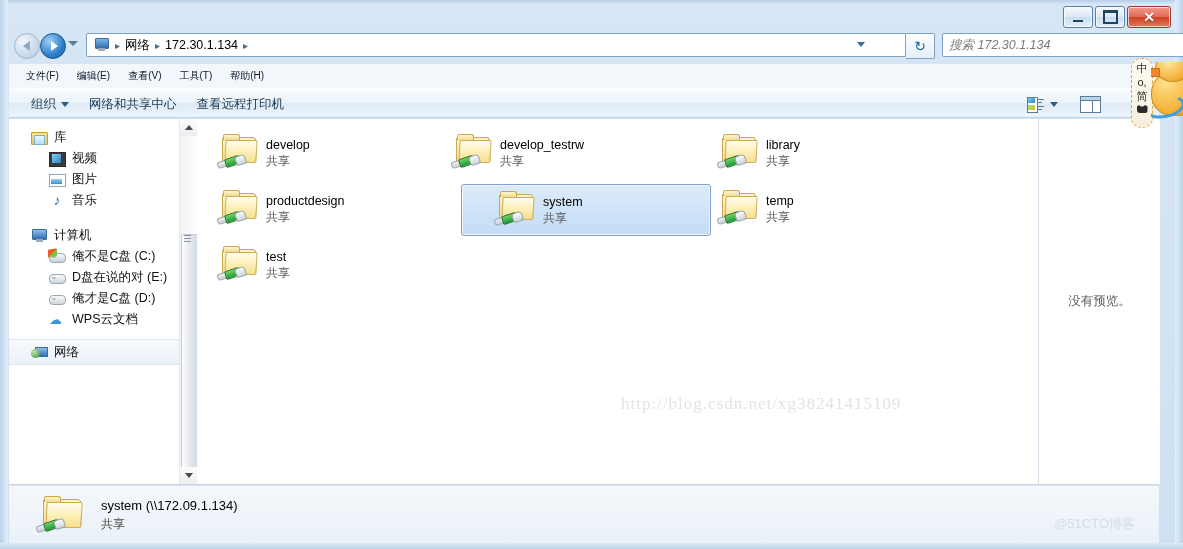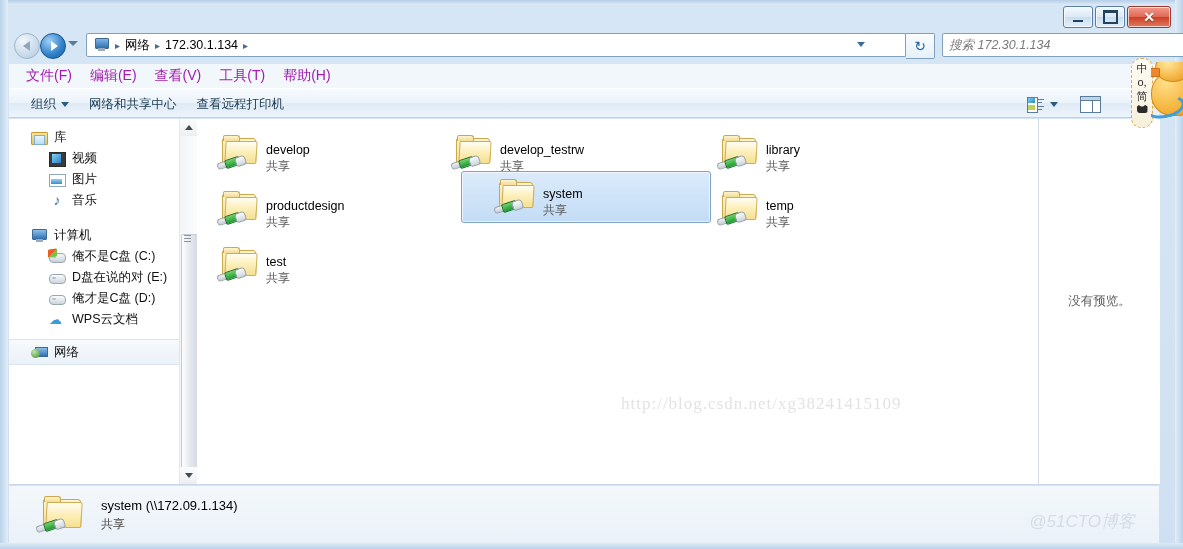--- a/index.html
+++ b/index.html
@@ -80,21 +80,21 @@
     background:#fff;border:1px solid #7fa0be;border-radius:2px;
     display:flex;align-items:center;padding:0 6px;box-sizing:border-box;}
   .searchbox .ph{flex:1;color:#7a7a7a;font-style:italic;font-size:12.5px;}
   .mag{width:12px;height:12px;border:2px solid #1f6fb5;border-radius:50%;position:relative;}
   .mag:after{content:"";position:absolute;right:-4px;bottom:-3px;width:6px;height:2px;
     background:#1f6fb5;transform:rotate(45deg);}
 
   
   .menubar{position:absolute;left:9px;top:64px;width:1150px;height:24px;
     background:#f2f7fc;display:flex;align-items:center;padding-left:8px;box-sizing:border-box;}
-  .menuitem{font-size:14px;color:#a21caf;padding:3px 9px;cursor:default;}
+  .menuitem{font-size:10px;color:#0f172a;padding:3px 9px;cursor:default;}
 
   
   .cmdbar{position:absolute;left:9px;top:88px;width:1150px;height:30px;
     background:linear-gradient(to bottom,#f7fbff 0%,#eaf2fa 50%,#dfeaf6 51%,#edf4fb 100%);
     border-top:1px solid #ffffff;border-bottom:1px solid #bcd2e6;
     display:flex;align-items:flex-end;padding-left:12px;box-sizing:border-box;}
   .cmd{font-size:12.5px;color:#18394f;padding:4px 10px;cursor:default;display:flex;align-items:center;gap:5px;}
   .caret{width:0;height:0;border-left:4px solid transparent;border-right:4px solid transparent;
     border-top:5px solid #2c5a80;}
   .cmdright{position:absolute;right:58px;top:0;height:30px;display:flex;align-items:center;gap:6px;}
@@ -172,21 +172,21 @@
   .sb-tri-d{width:0;height:0;border-left:4px solid transparent;border-right:4px solid transparent;border-top:5px solid #4a4a4a;}
   .sb-thumb{position:absolute;left:1px;top:115px;width:15px;height:240px;
     background:linear-gradient(to right,#fdfdfe,#e6eaee 50%,#d5dbe1);
     border:1px solid #c3cbd3;border-radius:2px;}
   .sb-grip{position:absolute;left:4px;top:116px;width:7px;height:7px;
     background:repeating-linear-gradient(to bottom,#8d959c 0 1px,transparent 1px 3px);}
 
   
   .filelist{position:absolute;left:188px;top:0;width:840px;height:365px;background:#fff;overflow:hidden;}
   .filegrid{position:relative;padding:8px 0 0 14px;}
-  .fileitem{position:absolute;width:250px;height:52px;display:flex;align-items:center;
+  .fileitem{position:absolute;width:250px;height:52px;display:flex;align-items:flex-start;
     padding:4px 4px 0 4px;box-sizing:border-box;cursor:default;border:1px solid transparent;border-radius:3px;}
   .fileitem.selected{
     background:linear-gradient(to bottom,#dcebfb,#c3dcf5);
     border:1px solid #7da2c6;box-shadow:inset 0 0 0 1px rgba(255,255,255,.65);}
   .ficon{width:46px;height:44px;position:relative;flex:0 0 46px;}
   .flabels{margin-left:4px;padding-top:5px;}
   .fname{font-size:12.5px;color:#000;line-height:16px;white-space:nowrap;}
   .fsub{font-size:12px;color:#5a5a5a;line-height:16px;}
 
   
@@ -224,21 +224,21 @@
     background:linear-gradient(to bottom,#f4f8fc 0%,#eaf1f8 100%);
     border-top:1px solid #d7e2ed;display:flex;align-items:center;padding-left:26px;box-sizing:border-box;}
   .st-icon{width:52px;height:46px;position:relative;flex:0 0 52px;}
   .st-icon .folder{left:8px;top:4px;width:38px;height:32px;}
   .st-icon .folder .back{width:36px;height:27px;}
   .st-icon .folder .front{width:34px;height:24px;}
   .st-icon .hand{left:0;top:24px;}
   .st-text{margin-left:14px;}
   .st-title{font-size:13px;color:#000;line-height:18px;}
   .st-sub{font-size:12px;color:#4a4a4a;line-height:18px;}
-  .blogmark{position:absolute;right:24px;bottom:10px;font-size:17px;color:#d4dde6;font-style:italic;}
+  .blogmark{position:absolute;right:24px;bottom:10px;font-size:13px;color:#d4dde6;}
 
   
   .imebar{position:absolute;left:1131px;top:58px;width:22px;height:70px;
     background:linear-gradient(to bottom,#fdfbf3,#f6efdd);
     border:1px dashed #e0a93c;border-radius:10px;
     display:flex;flex-direction:column;align-items:center;padding-top:2px;box-sizing:border-box;}
   .imebar span{font-size:11px;color:#2a2a2a;line-height:14px;}
   .ime-shirt{width:11px;height:9px;margin-top:1px;position:relative;}
   .ime-shirt:before{content:"";position:absolute;left:0;top:1px;width:11px;height:8px;
     background:#2b2b2b;border-radius:2px 2px 3px 3px;
@@ -477,21 +477,21 @@
                 <div class="sleeve"></div>
                 <div class="palm"></div>
               </div>
           </div>
           <div class="flabels">
             <div class="fname">productdesign</div>
             <div class="fsub">共享</div>
           </div>
         </div>
 
-        <div class="fileitem selected" style="left:264px;top:52px;padding-left:31px;">
+        <div class="fileitem selected" style="left:264px;top:65px;padding-left:31px;">
           <div class="ficon">
             <div class="folder">
                 <div class="back"></div>
                 <div class="tab"></div>
                 <div class="front"></div>
               </div>
             <div class="hand">
                 <div class="arm"></div>
                 <div class="sleeve"></div>
                 <div class="palm"></div>

